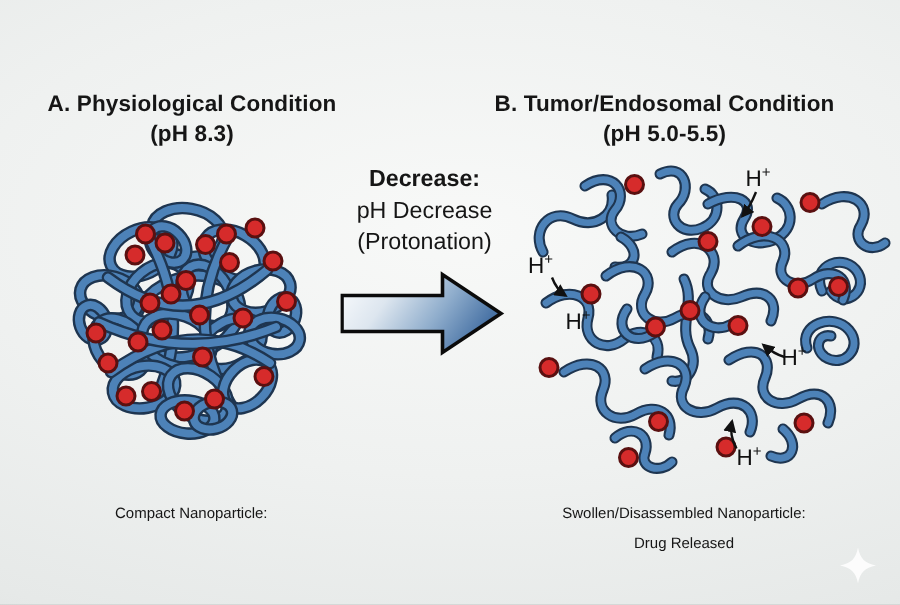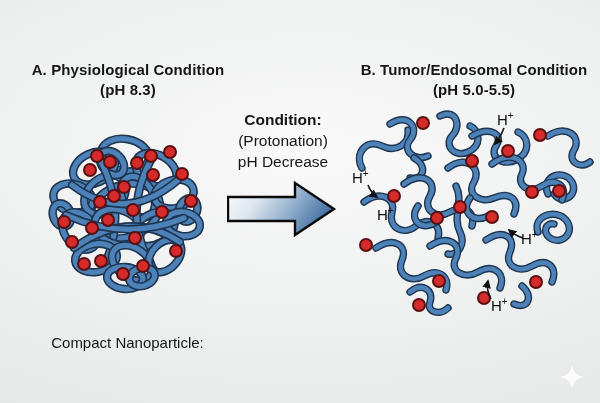--- a/index.html
+++ b/index.html
@@ -5,21 +5,21 @@
   html,body{margin:0;padding:0;background:#cfd2d1;font-family:"Liberation Sans",sans-serif;}
   .stage{
     position:relative;width:600px;height:403px;overflow:hidden;
     background:radial-gradient(ellipse 120% 90% at 50% 38%, #f8f9f8 0%, #eff1f0 45%, #e6e9e8 78%, #dcdfde 100%);
     padding-left:16px;
   }
   .txt{position:absolute;color:#161616;text-align:center;}
   .panel-title{font-size:15px;font-weight:700;line-height:20px;letter-spacing:.1px;}
   .stimulus{font-size:15.5px;line-height:21px;}
   .stimulus .head{font-weight:700;}
-  .caption{font-size:15px;line-height:20px;}
+  .caption{font-size:10px;line-height:20px;}
   .proton{position:absolute;color:#101010;font-size:15px;line-height:15px;font-weight:400;}
   .proton sup{font-size:10px;vertical-align:super;line-height:0;}
   svg{display:block;position:absolute;}
   
   .td,.tb{fill:none;stroke-linecap:round;}
   .td{stroke:#1e3550;}
   .tb{stroke:#4d82b8;}
   #np-left .td{stroke-width:8.4;}
   #np-left .tb{stroke-width:5.2;}
   #np-right .td{stroke-width:7.4;}
@@ -30,29 +30,29 @@
 </head>
 <body>
 
 <div class="stage">
 
   <div class="txt panel-title" style="left:18px;top:60px;width:220px;">
     <div>A. Physiological Condition</div>
     <div>(pH 8.3)</div>
   </div>
 
-  <div class="txt panel-title" style="left:348px;top:60px;width:252px;">
+  <div class="txt panel-title" style="left:317px;top:60px;width:252px;">
     <div>B. Tumor/Endosomal Condition</div>
     <div>(pH 5.0-5.5)</div>
   </div>
 
   <div class="txt stimulus" style="left:211px;top:109px;width:144px;">
-    <div class="head">Condition:</div>
+    <div class="head">Decrease:</div>
+    <div>pH Decrease</div>
     <div>(Protonation)</div>
-    <div>pH Decrease</div>
   </div>
 
   <svg style="left:227px;top:180px;" width="110" height="58" viewBox="0 0 110 58">
     <defs>
       <linearGradient id="agrad" x1="0" y1="0" x2="1" y2="0.35">
         <stop offset="0" stop-color="#fcfdfe"></stop>
         <stop offset="0.35" stop-color="#dde6ef"></stop>
         <stop offset="0.7" stop-color="#8fadcc"></stop>
         <stop offset="1" stop-color="#4a74a6"></stop>
       </linearGradient>
@@ -263,18 +263,22 @@
 
   <span class="proton" style="left:497px;top:112px;"><span>H</span><sup>+</sup></span>
   <span class="proton" style="left:352px;top:170px;"><span>H</span><sup>+</sup></span>
   <span class="proton" style="left:377px;top:207px;"><span>H</span><sup>+</sup></span>
   <span class="proton" style="left:521px;top:231px;"><span>H</span><sup>+</sup></span>
   <span class="proton" style="left:491px;top:298px;"><span>H</span><sup>+</sup></span>
 
   <div class="txt caption" style="left:25px;top:333px;width:205px;">
     <div>Compact Nanoparticle:</div>
   </div>
+  <div class="txt caption" style="left:320px;top:333px;width:272px;">
+    <div>Swollen/Disassembled Nanoparticle:</div>
+    <div>Drug Released</div>
+  </div>
 
   <svg style="left:557px;top:362px;" width="30" height="30" viewBox="0 0 30 30">
     <path d="M15,3 C16.5,10.5 19.5,13.5 27,15 C19.5,16.5 16.5,19.5 15,27 C13.5,19.5 10.5,16.5 3,15 C10.5,13.5 13.5,10.5 15,3 Z" fill="#ffffff" opacity="0.85"></path>
   </svg>
 
 </div>
 
 </body></html>

